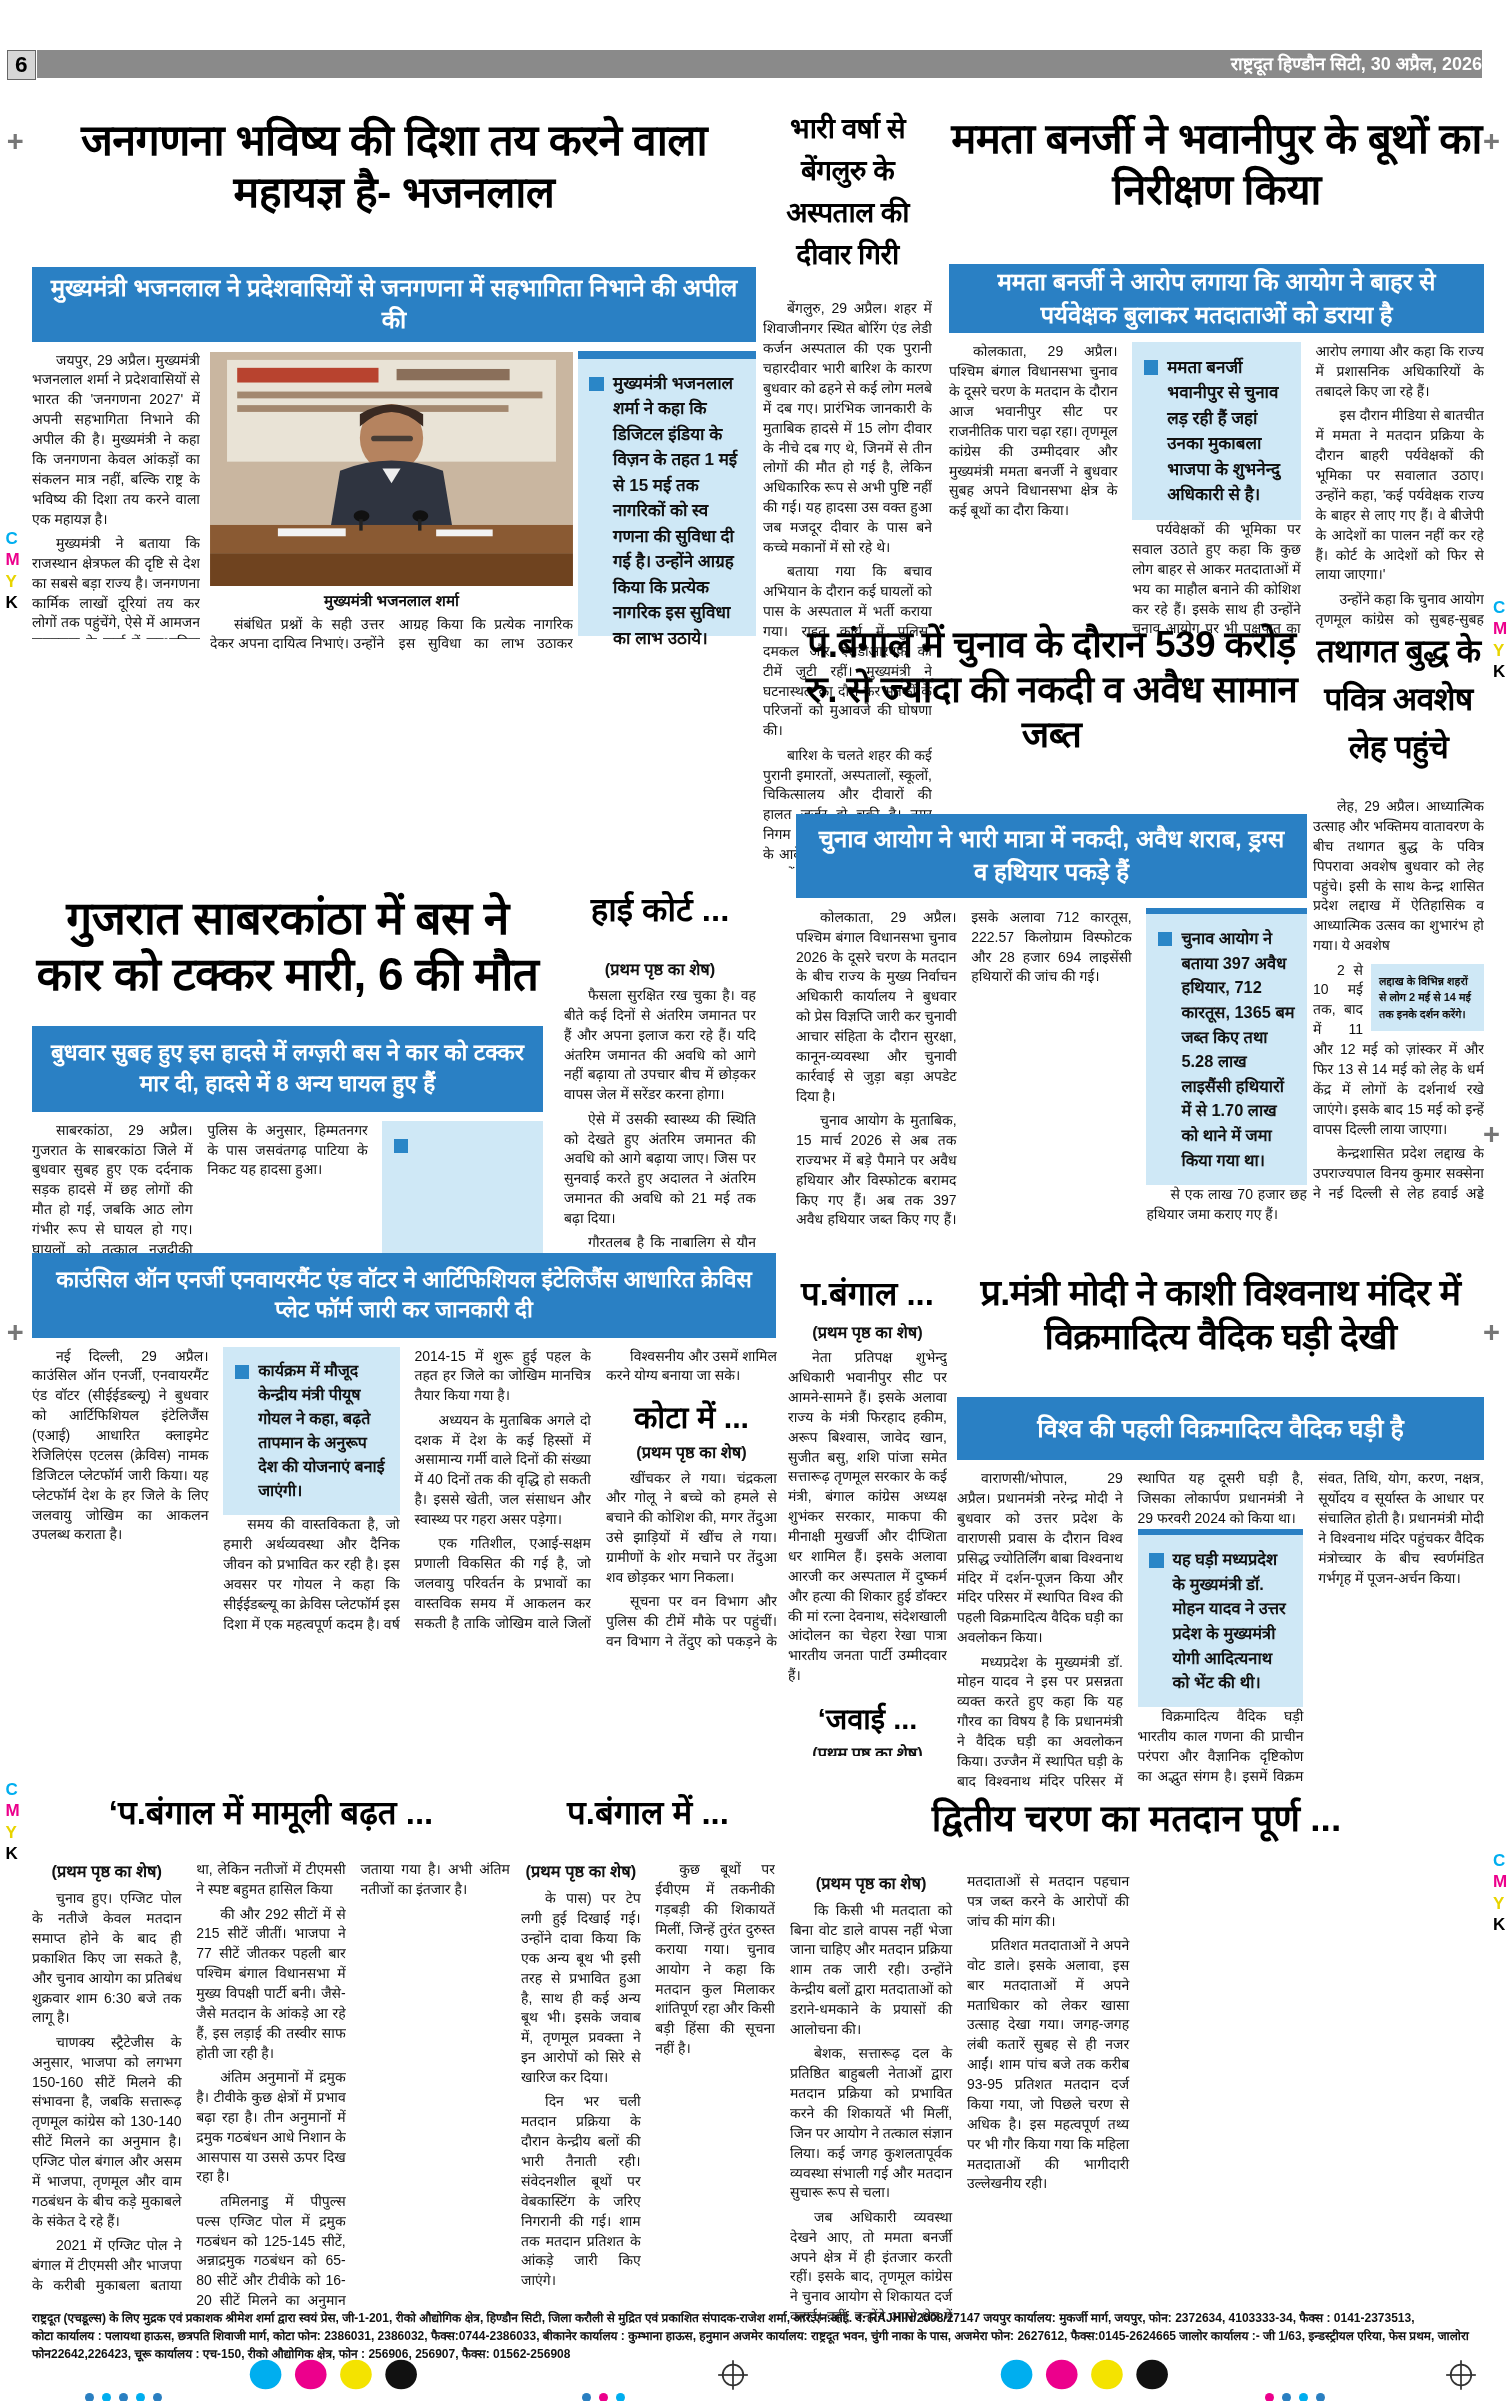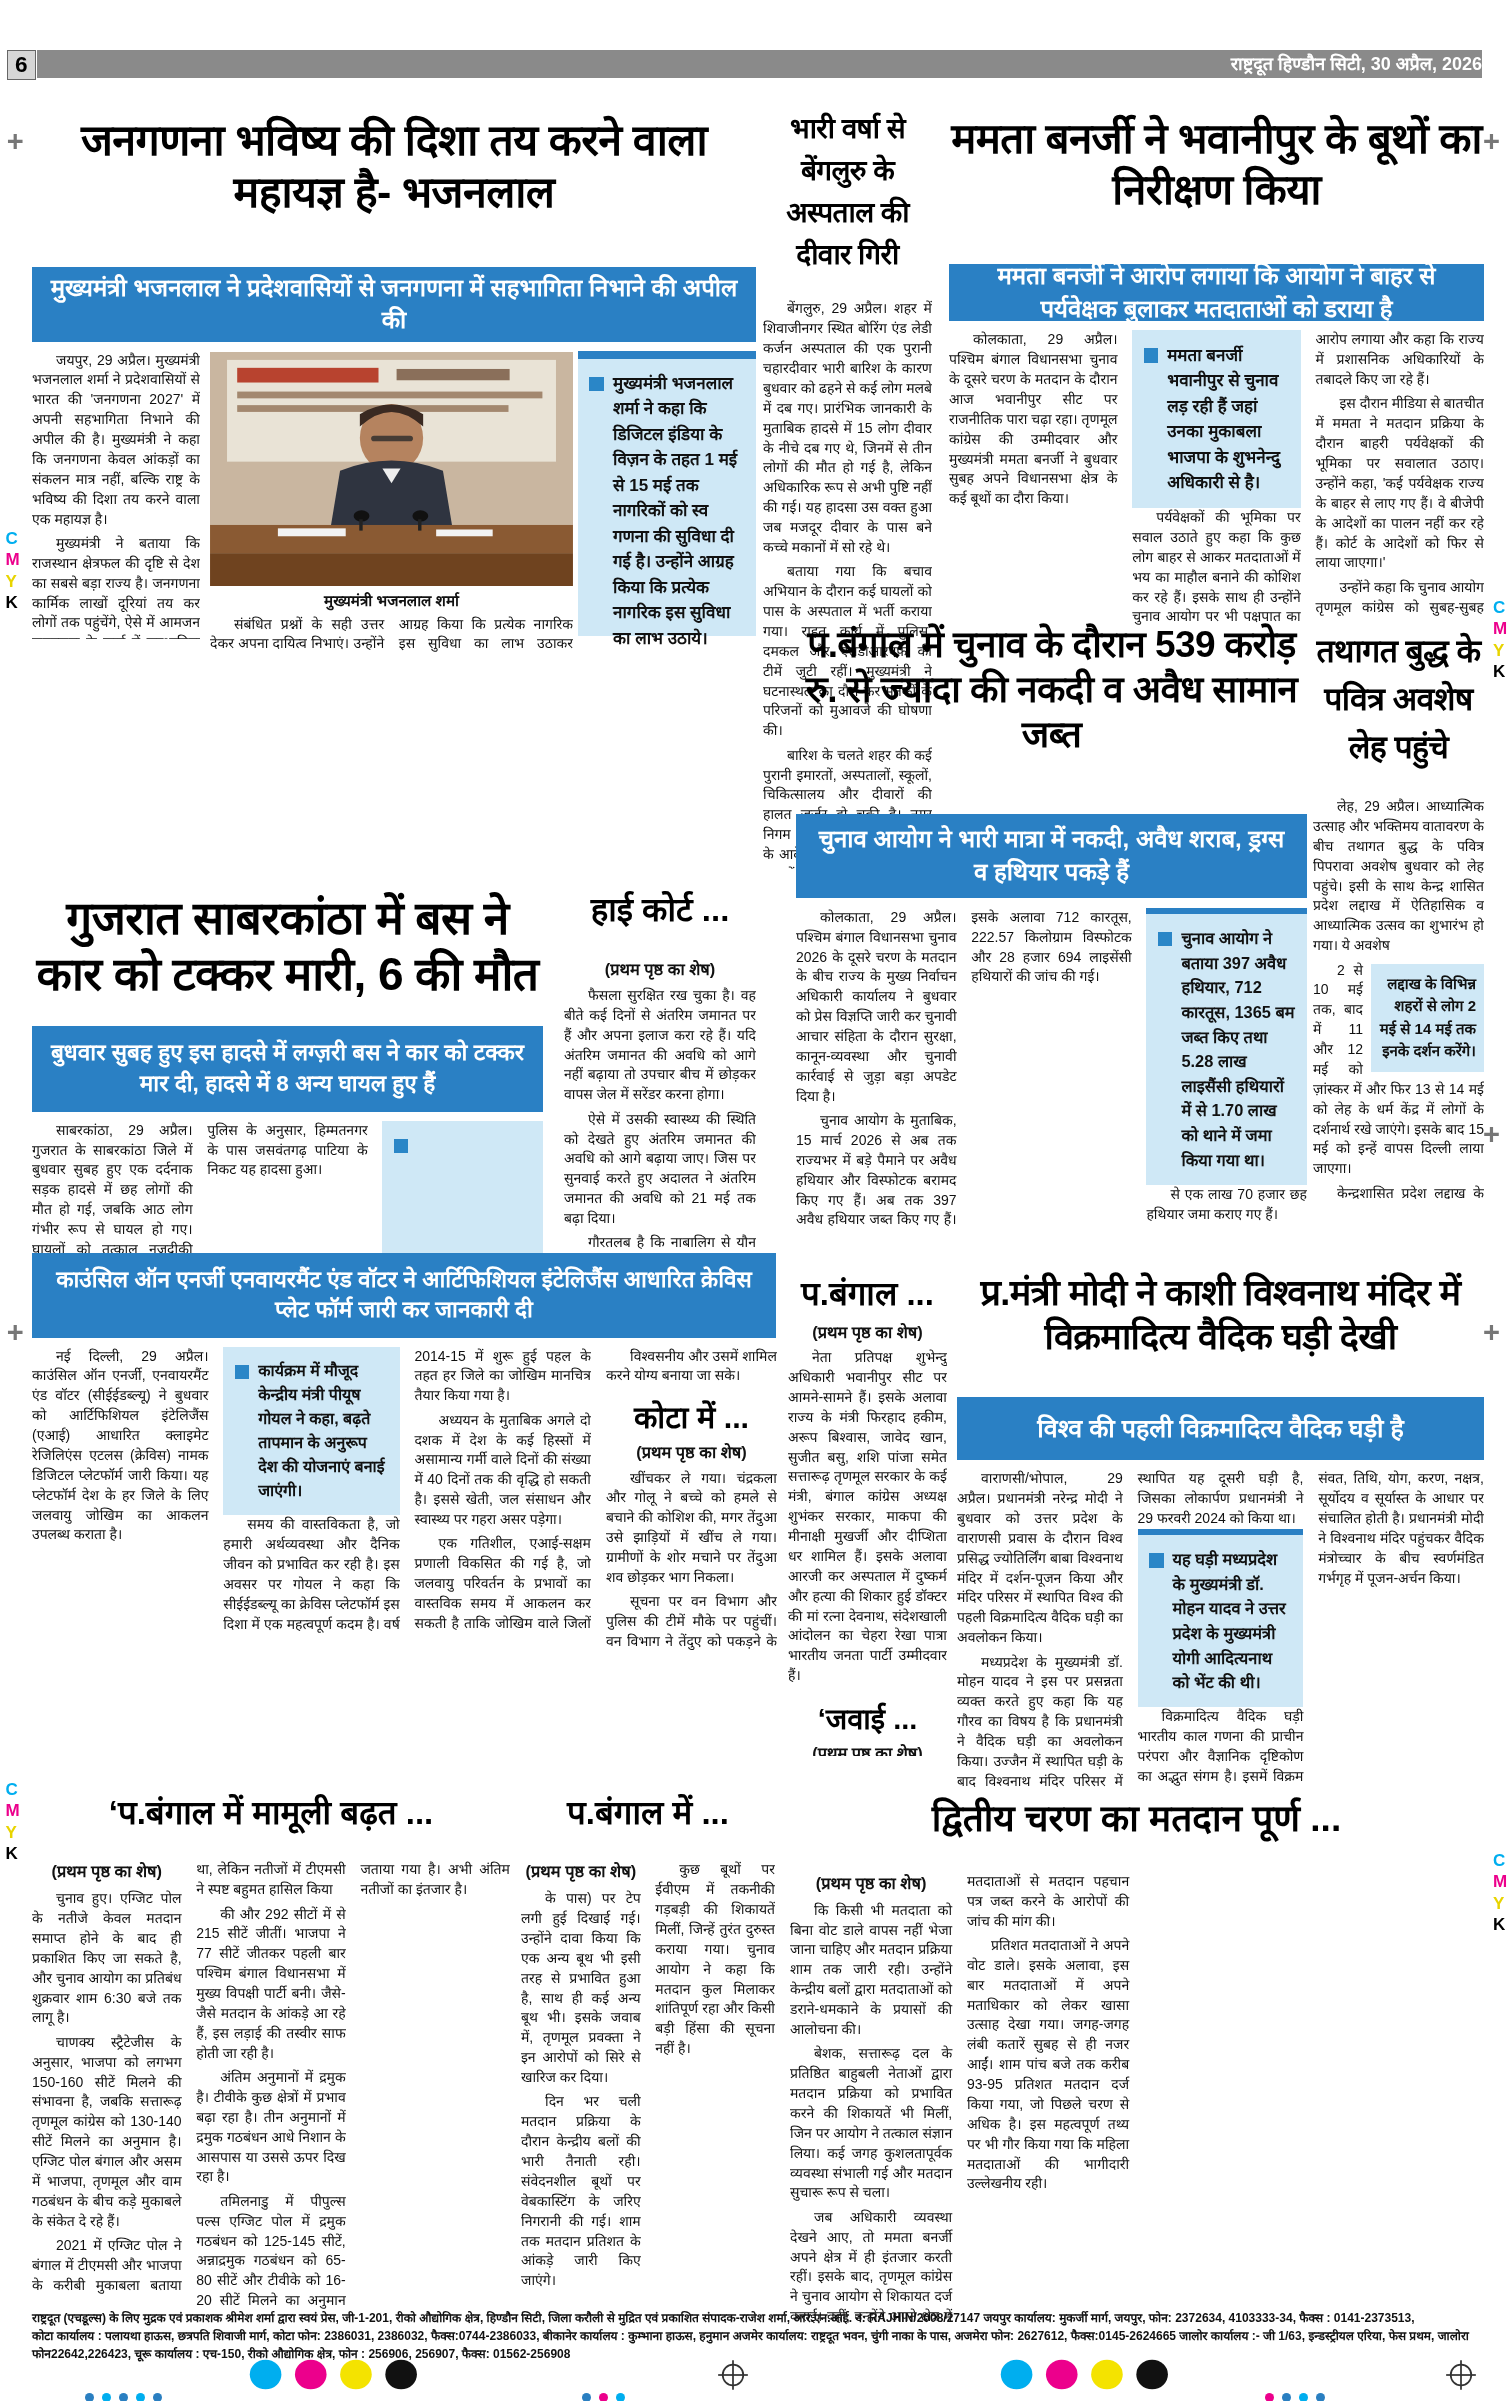--- a/index.html
+++ b/index.html
@@ -36,32 +36,32 @@
   #census-left{position:absolute;left:0;top:0;width:168px;height:288px;}
   #census-photo{position:absolute;left:178px;top:1.1px;width:363px;height:234px;background:#c7b49e;}
   #census-caption{position:absolute;left:178px;top:239px;width:363px;font-size:15.2px;font-weight:bold;text-align:center;}
   #census-bottom{position:absolute;left:178px;top:264px;width:363px;height:50px;font-size:14px;}
   #census-quote{position:absolute;right:0;top:0;width:178px;height:285px;border-top:8px solid var(--accent);font-size:17px;}
   #art-wall{left:763px;top:85px;width:169px;height:778px;}
   #art-wall .headline{font-size:28px;line-height:1.5;}
   #art-wall .body{margin-top:12.4px;height:570px;}
   #art-mamata{left:949px;top:85px;width:535px;height:509px;}
   #art-mamata .headline{font-size:42px;height:123px;}
-  #art-mamata .bluebox{margin-top:24px;height:57px;font-size:24px;}
+  #art-mamata .bluebox{margin-top:24px;height:69px;font-size:24px;}
   #art-mamata .body{margin-top:9px;height:299px;}
   #art-mamata .quote{font-size:17px;min-height:169px;}
   #art-seizure{left:796px;top:597px;width:511px;height:609px;}
   #art-seizure .headline{font-size:37px;height:167px;}
   #art-seizure .bluebox{margin-top:5.6px;height:84px;font-size:24px;}
   #art-seizure .body{margin-top:10.2px;height:334px;}
   #art-seizure .quote{font-size:16.4px;border-top:6.8px solid var(--accent);min-height:186px;}
   #art-buddha{left:1313px;top:600px;width:171px;height:605px;}
   #art-buddha .headline{font-size:32px;line-height:1.5;}
   #art-buddha .body{margin-top:10.2px;height:402px;}
-  #buddha-quote{float:right;width:113px;margin:3.4px 0 5.6px 8px;font-size:15px;padding:9px 8px;display:block;text-align:right;}
+  #buddha-quote{float:right;width:113px;margin:3.4px 0 5.6px 8px;font-size:11px;padding:9px 8px;display:block;}
   #art-accident{left:32px;top:859px;width:511px;height:386px;}
   #art-accident .headline{font-size:46px;height:105px;}
   #art-accident .bluebox{margin-top:5.6px;height:86px;font-size:22.6px;}
   #art-accident .body{margin-top:9px;height:172px;}
   #art-accident .quote{font-size:15.2px;min-height:158px;}
   #art-highcourt{left:564px;top:863px;width:192px;height:383px;}
   #art-highcourt .subheading{font-size:33px;}
   #art-highcourt .body{margin-top:4.5px;height:305px;}
   #art-heat{left:32px;top:1247px;width:744px;height:509px;}
   #art-heat .headline{font-size:36px;height:101px;}

